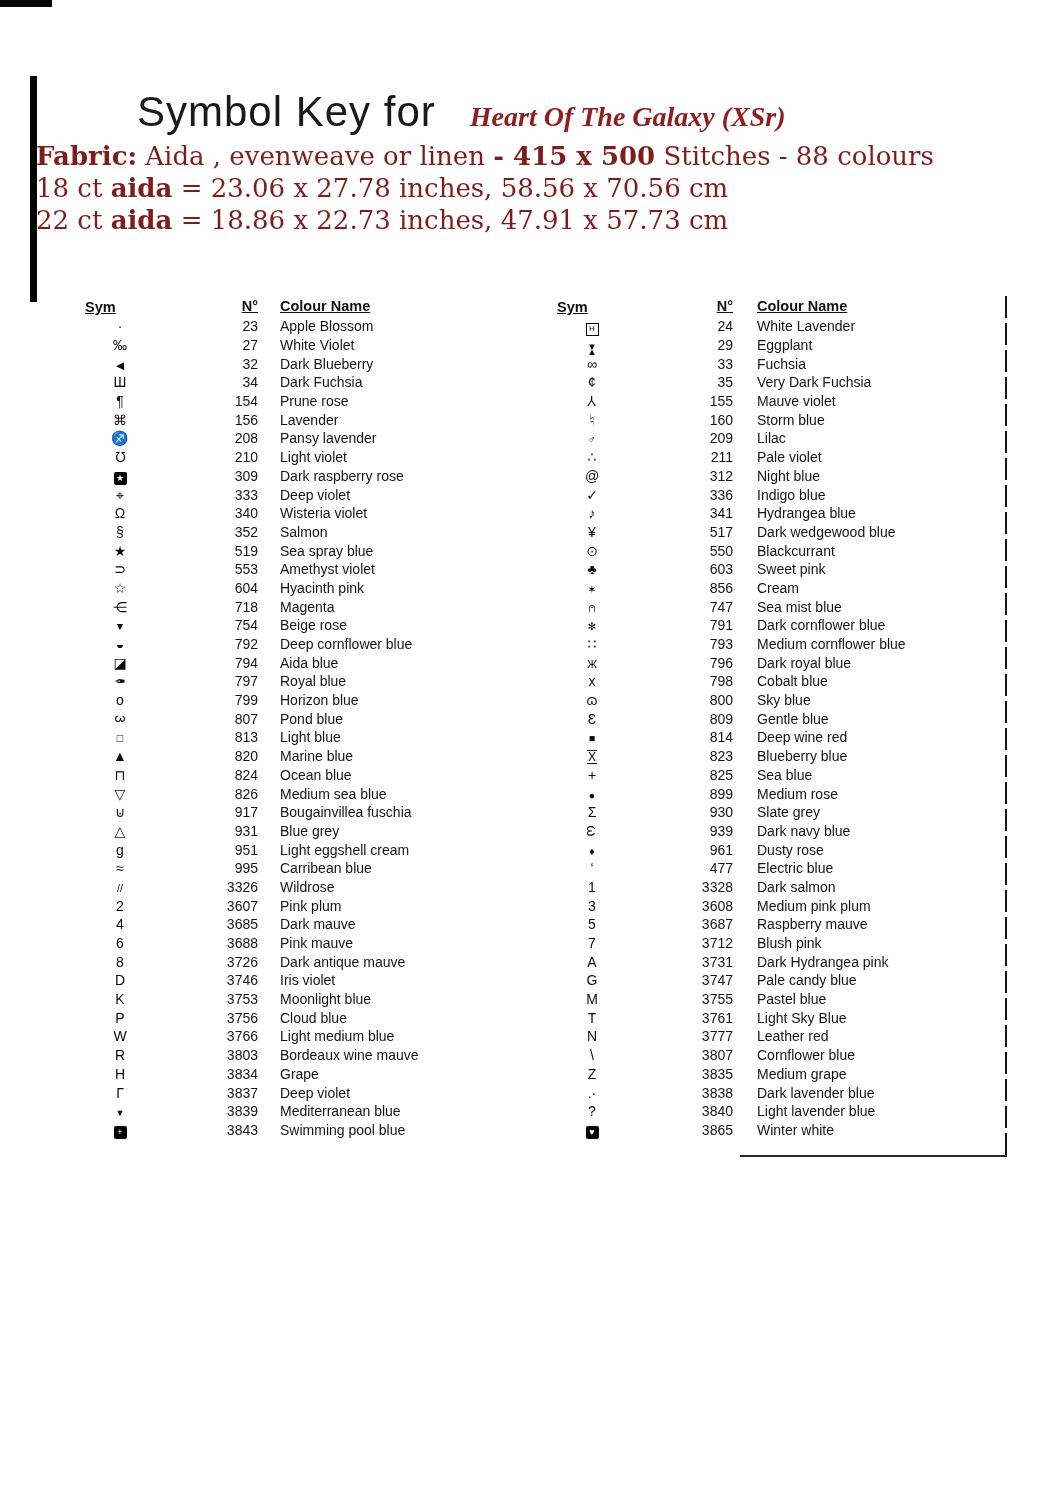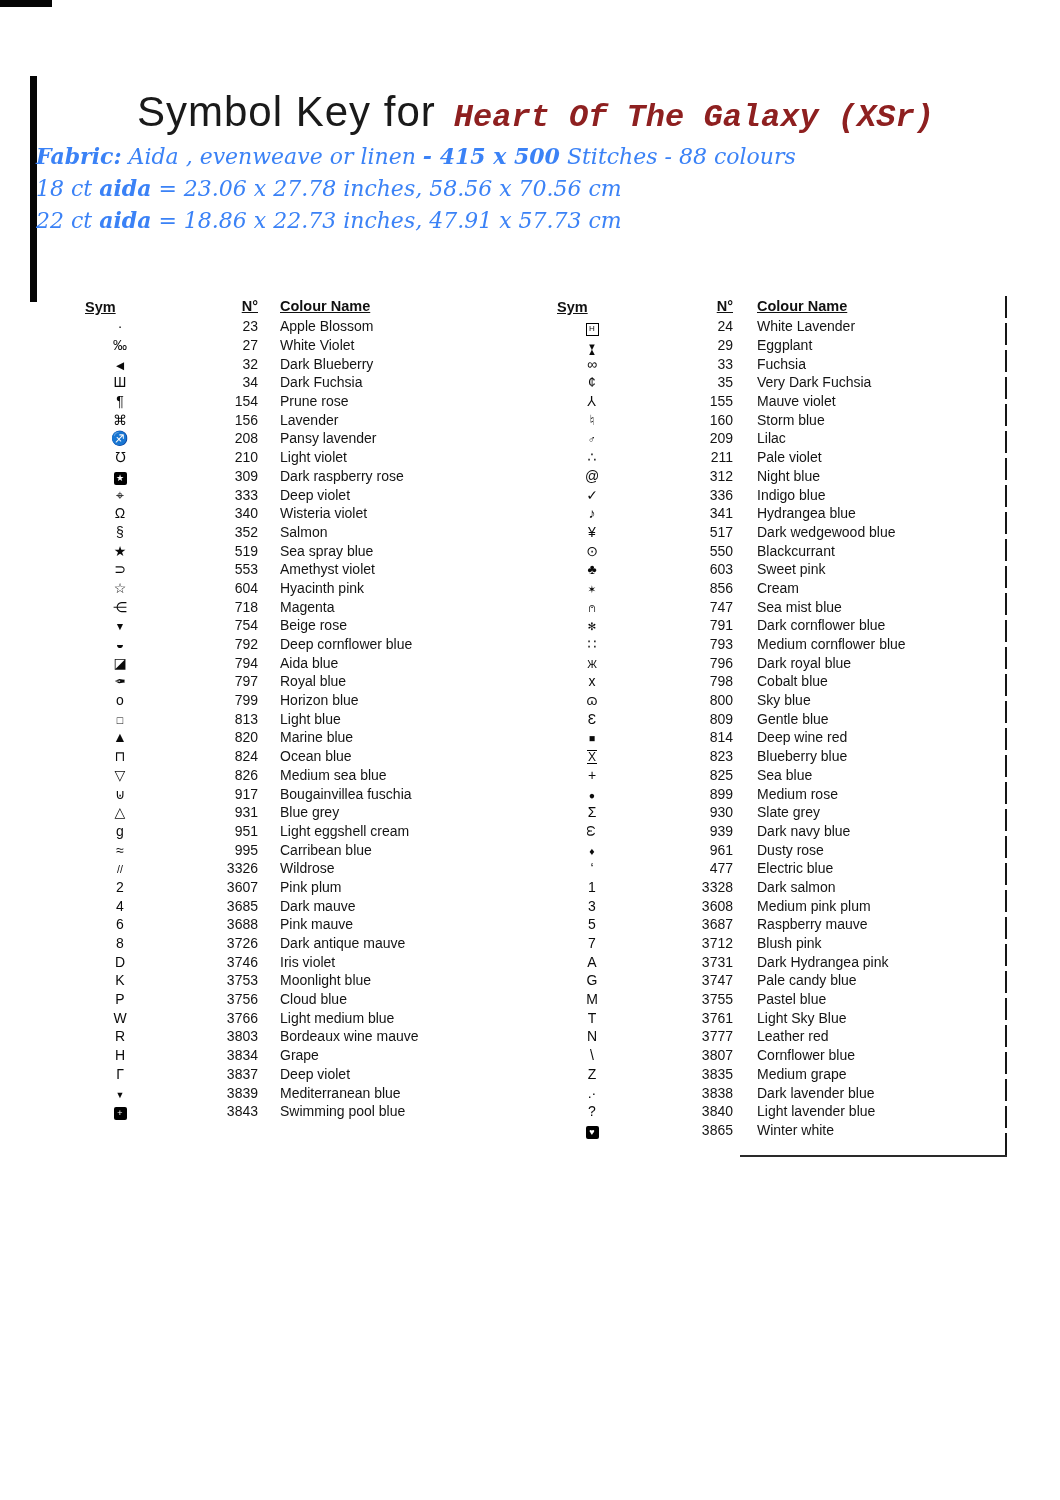--- a/index.html
+++ b/index.html
@@ -7,26 +7,26 @@
         font-family:"Liberation Sans",sans-serif;color:#141414;overflow:hidden;}
 
   
   .artifact{position:absolute;background:#050505;}
   #artifact-top{left:0;top:0;width:52px;height:7px;}
   #artifact-left{left:30px;top:76px;width:7px;height:226px;}
 
   
   #title-row{position:absolute;left:137px;top:88px;white-space:nowrap;}
   #title-prefix{font-family:"Liberation Sans",sans-serif;font-size:42px;color:#1a1a1a;letter-spacing:1px;}
-  #title-name{font-family:Liberation Mono, monospace;font-style:italic;font-weight:bold;
-              font-size:32px;margin-left:18px;}
+  #title-name{font-family:Liberation Serif, serif;font-style:italic;font-weight:bold;
+              font-size:28px;margin-left:34px;}
 
   
   #fabric-info{position:absolute;left:36px;top:140px;width:900px;
-               font-family:"DejaVu Serif",serif;font-style:italic;font-size:22px;color:#3b82f6;}
+               font-family:"DejaVu Serif",serif;font-size:26px;color:#7f1d1d;}
   .fline{height:32px;line-height:32px;white-space:nowrap;}
   .fline .b{font-weight:bold;}
 
   
   #key-area{position:absolute;left:85px;top:298px;display:flex;}
   .keycol{display:flex;flex-direction:column;}
   #key-col-left{width:450px;margin-right:22px;}
   #key-col-right{width:392px;}
   .khead{display:flex;height:17px;align-items:flex-start;margin-bottom:2px;}
   .hd{font-weight:bold;font-size:14.5px;text-decoration:underline;color:#111;}
@@ -188,20 +188,25 @@
             <span class="cell sym"><span class="g r180">✒</span></span>
             <span class="cell num">797</span>
             <span class="cell name">Royal blue</span>
           </div>
           <div class="krow">
             <span class="cell sym"><span class="g">o</span></span>
             <span class="cell num">799</span>
             <span class="cell name">Horizon blue</span>
           </div>
           <div class="krow">
+            <span class="cell sym"><span class="g r90">3</span></span>
+            <span class="cell num">807</span>
+            <span class="cell name">Pond blue</span>
+          </div>
+          <div class="krow">
             <span class="cell sym"><span class="g sm">□</span></span>
             <span class="cell num">813</span>
             <span class="cell name">Light blue</span>
           </div>
           <div class="krow">
             <span class="cell sym"><span class="g">▲</span></span>
             <span class="cell num">820</span>
             <span class="cell name">Marine blue</span>
           </div>
           <div class="krow">

